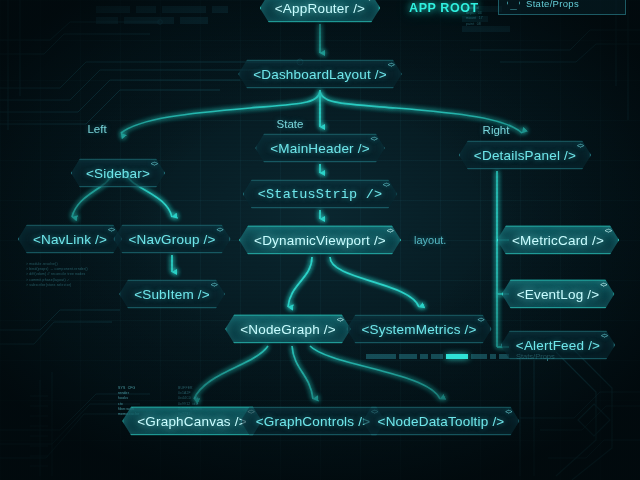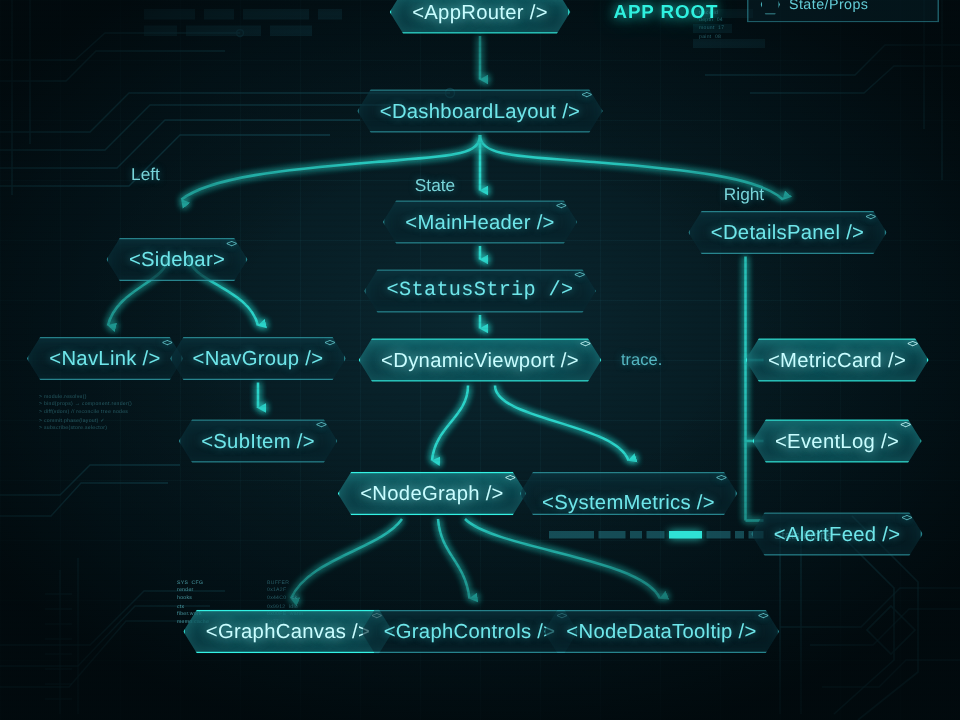--- a/index.html
+++ b/index.html
@@ -239,24 +239,24 @@
 0x44C0   ok
 0x9912  idle
 0x00FE  warm
 0x7731</div>
   <div class="tinytext" style="left:466px;top:6px;">trace.id
 depth  04
 mount  17
 paint  08</div>
 
   <div class="lbl strong" style="left:409px;top:8px;transform:translate(0,-50%);text-align:center;">APP ROOT</div>
-  <div class="lbl" style="left:97px;top:117px;text-align:center;">Left</div>
+  <div class="lbl" style="left:97px;top:129px;text-align:center;">Left</div>
   <div class="lbl" style="left:290px;top:124px;">State</div>
   <div class="lbl" style="left:496px;top:130px;">Right</div>
-  <div class="lbl dim" style="left:414px;top:240px;transform:translate(0,-50%);">trace.</div>
+  <div class="lbl dim" style="left:414px;top:240px;transform:translate(0,-50%);">layout.</div>
 
   <div id="nodes">
       <div class="node hl" style="left: 320px; top: 8px;">
         <span>&lt;AppRouter /&gt;</span>
         <span class="corner">&lt;&gt;</span>
       </div>
       <div class="node" style="left: 320px; top: 74px;">
         <span>&lt;DashboardLayout /&gt;</span>
         <span class="corner">&lt;&gt;</span>
       </div>
@@ -297,25 +297,25 @@
         <span class="corner">&lt;&gt;</span>
       </div>
       <div class="node hl" style="left: 558px; top: 294px;">
         <span>&lt;EventLog /&gt;</span>
         <span class="corner">&lt;&gt;</span>
       </div>
       <div class="node hl" style="left: 288px; top: 329px;">
         <span>&lt;NodeGraph /&gt;</span>
         <span class="corner">&lt;&gt;</span>
       </div>
-      <div class="node" style="left: 419px; top: 329px; align-items: flex-end;">
+      <div class="node" style="left: 419px; top: 329px;">
         <span>&lt;SystemMetrics /&gt;</span>
         <span class="corner">&lt;&gt;</span>
       </div>
-      <div class="node" style="left: 558px; top: 356px;">
+      <div class="node" style="left: 558px; top: 345px;">
         <span>&lt;AlertFeed /&gt;</span>
         <span class="corner">&lt;&gt;</span>
       </div>
       <div class="node hl" style="left: 192px; top: 421px;">
         <span>&lt;GraphCanvas /&gt;</span>
         <span class="corner">&lt;&gt;</span>
       </div>
       <div class="node" style="left: 313px; top: 421px;">
         <span>&lt;GraphControls /&gt;</span>
         <span class="corner">&lt;&gt;</span>

